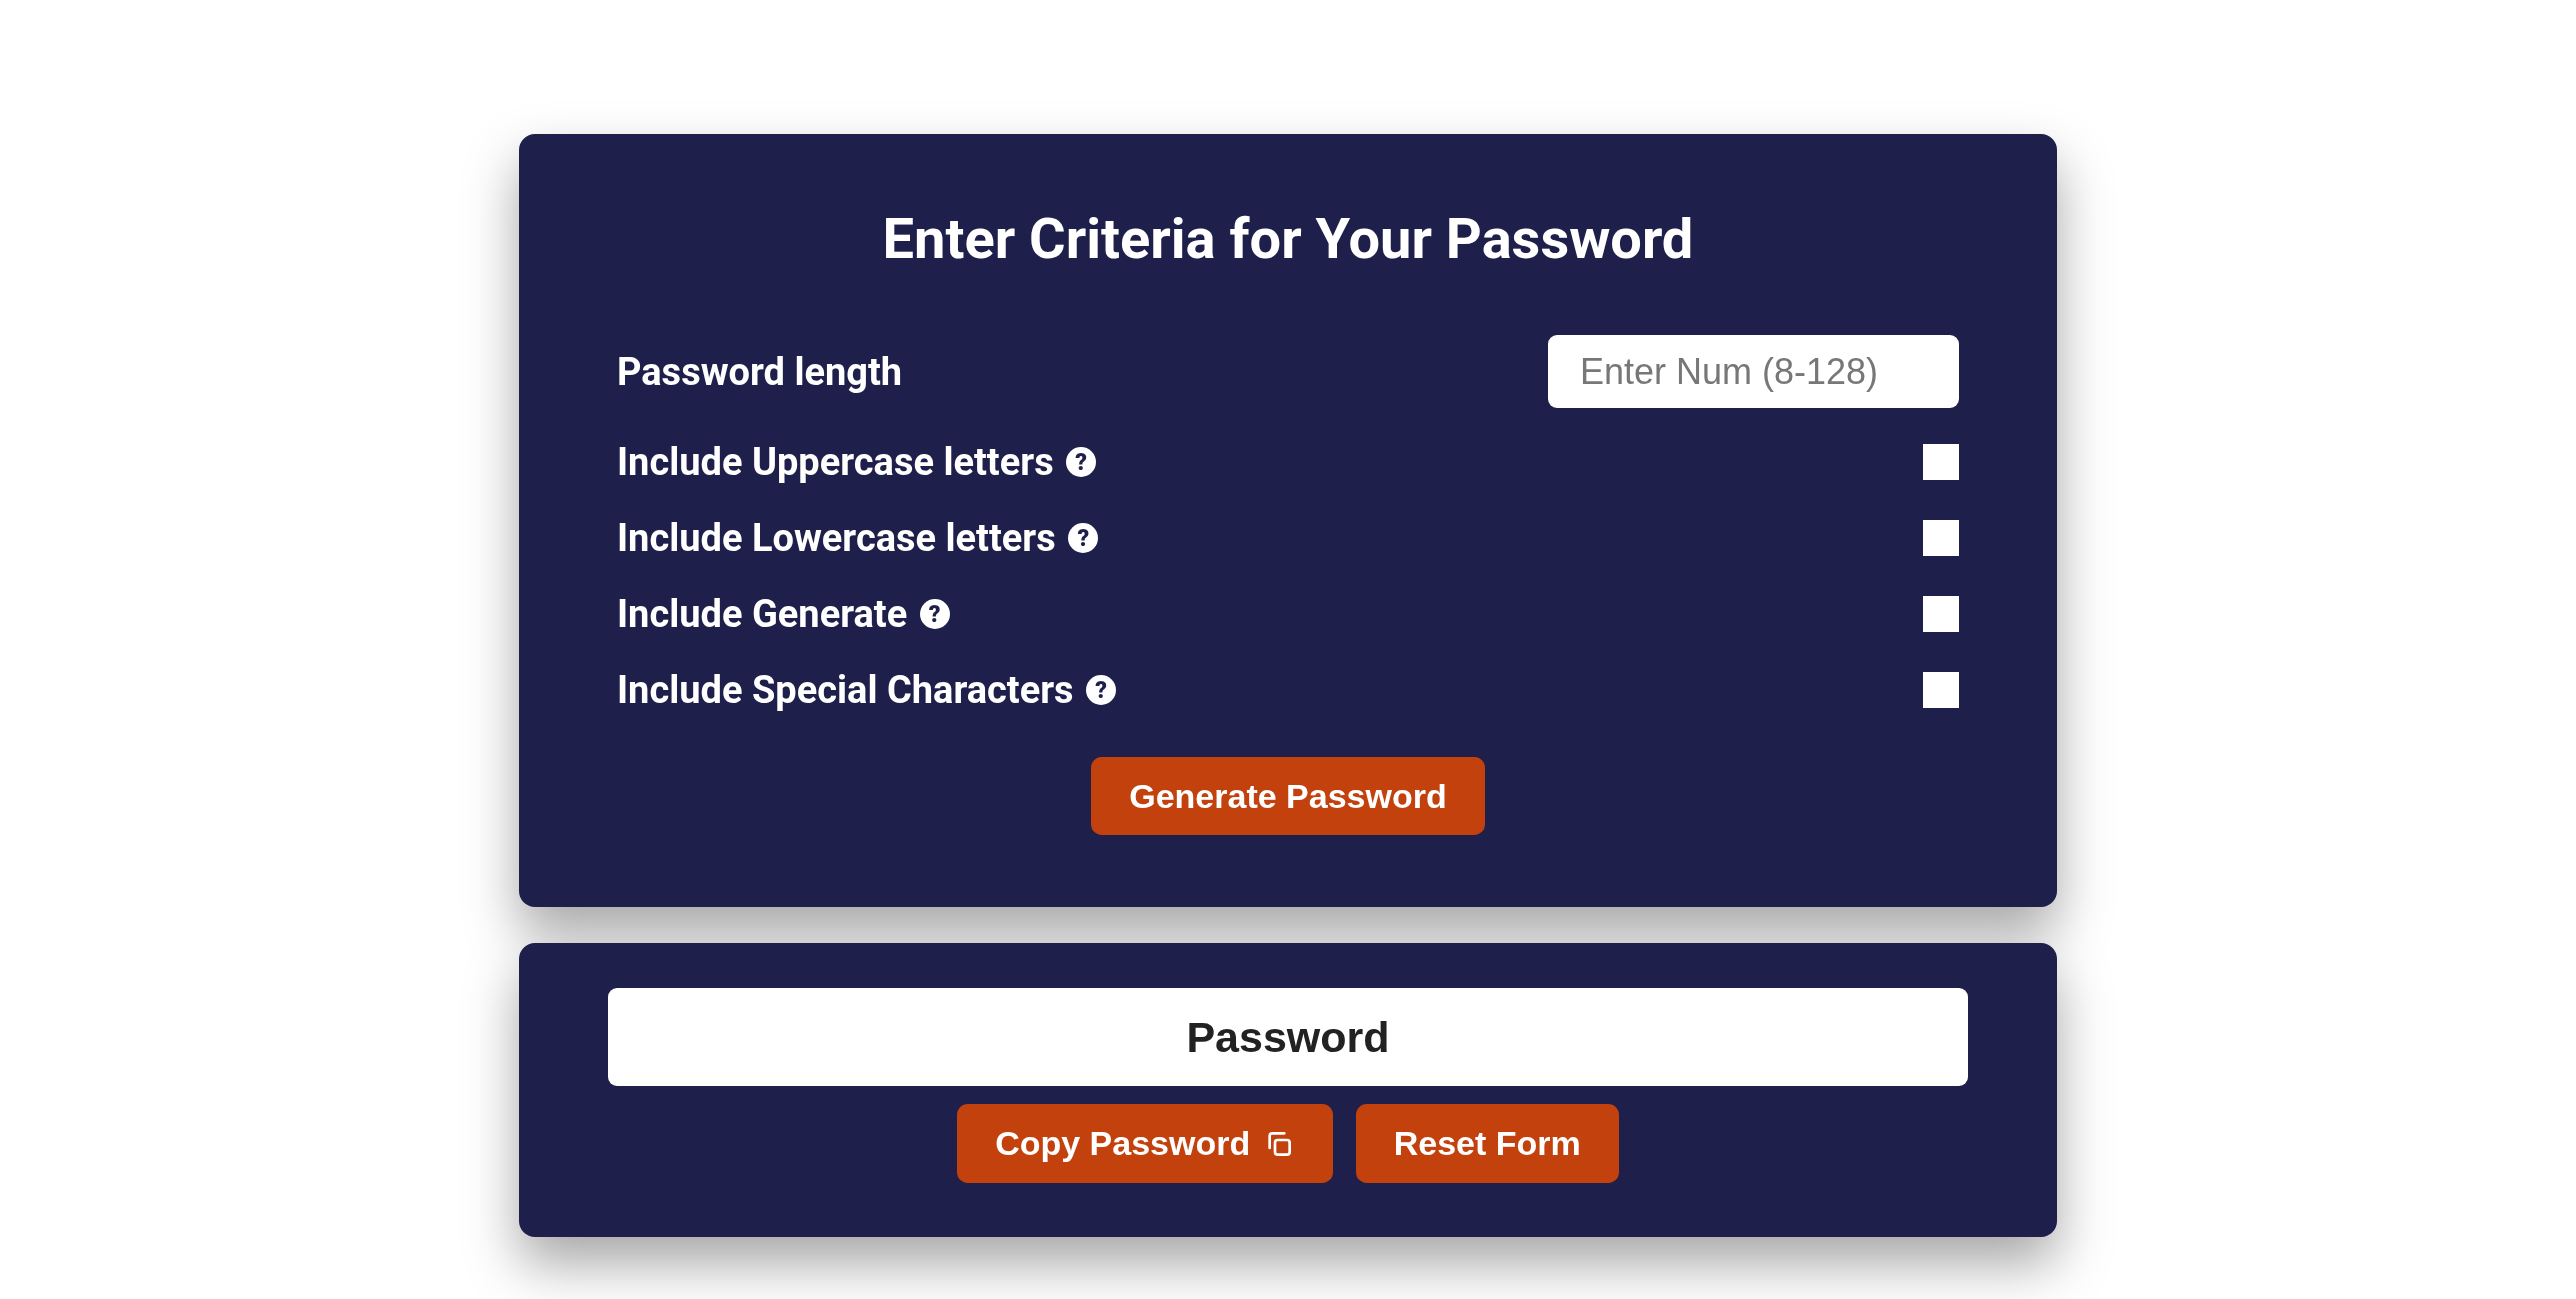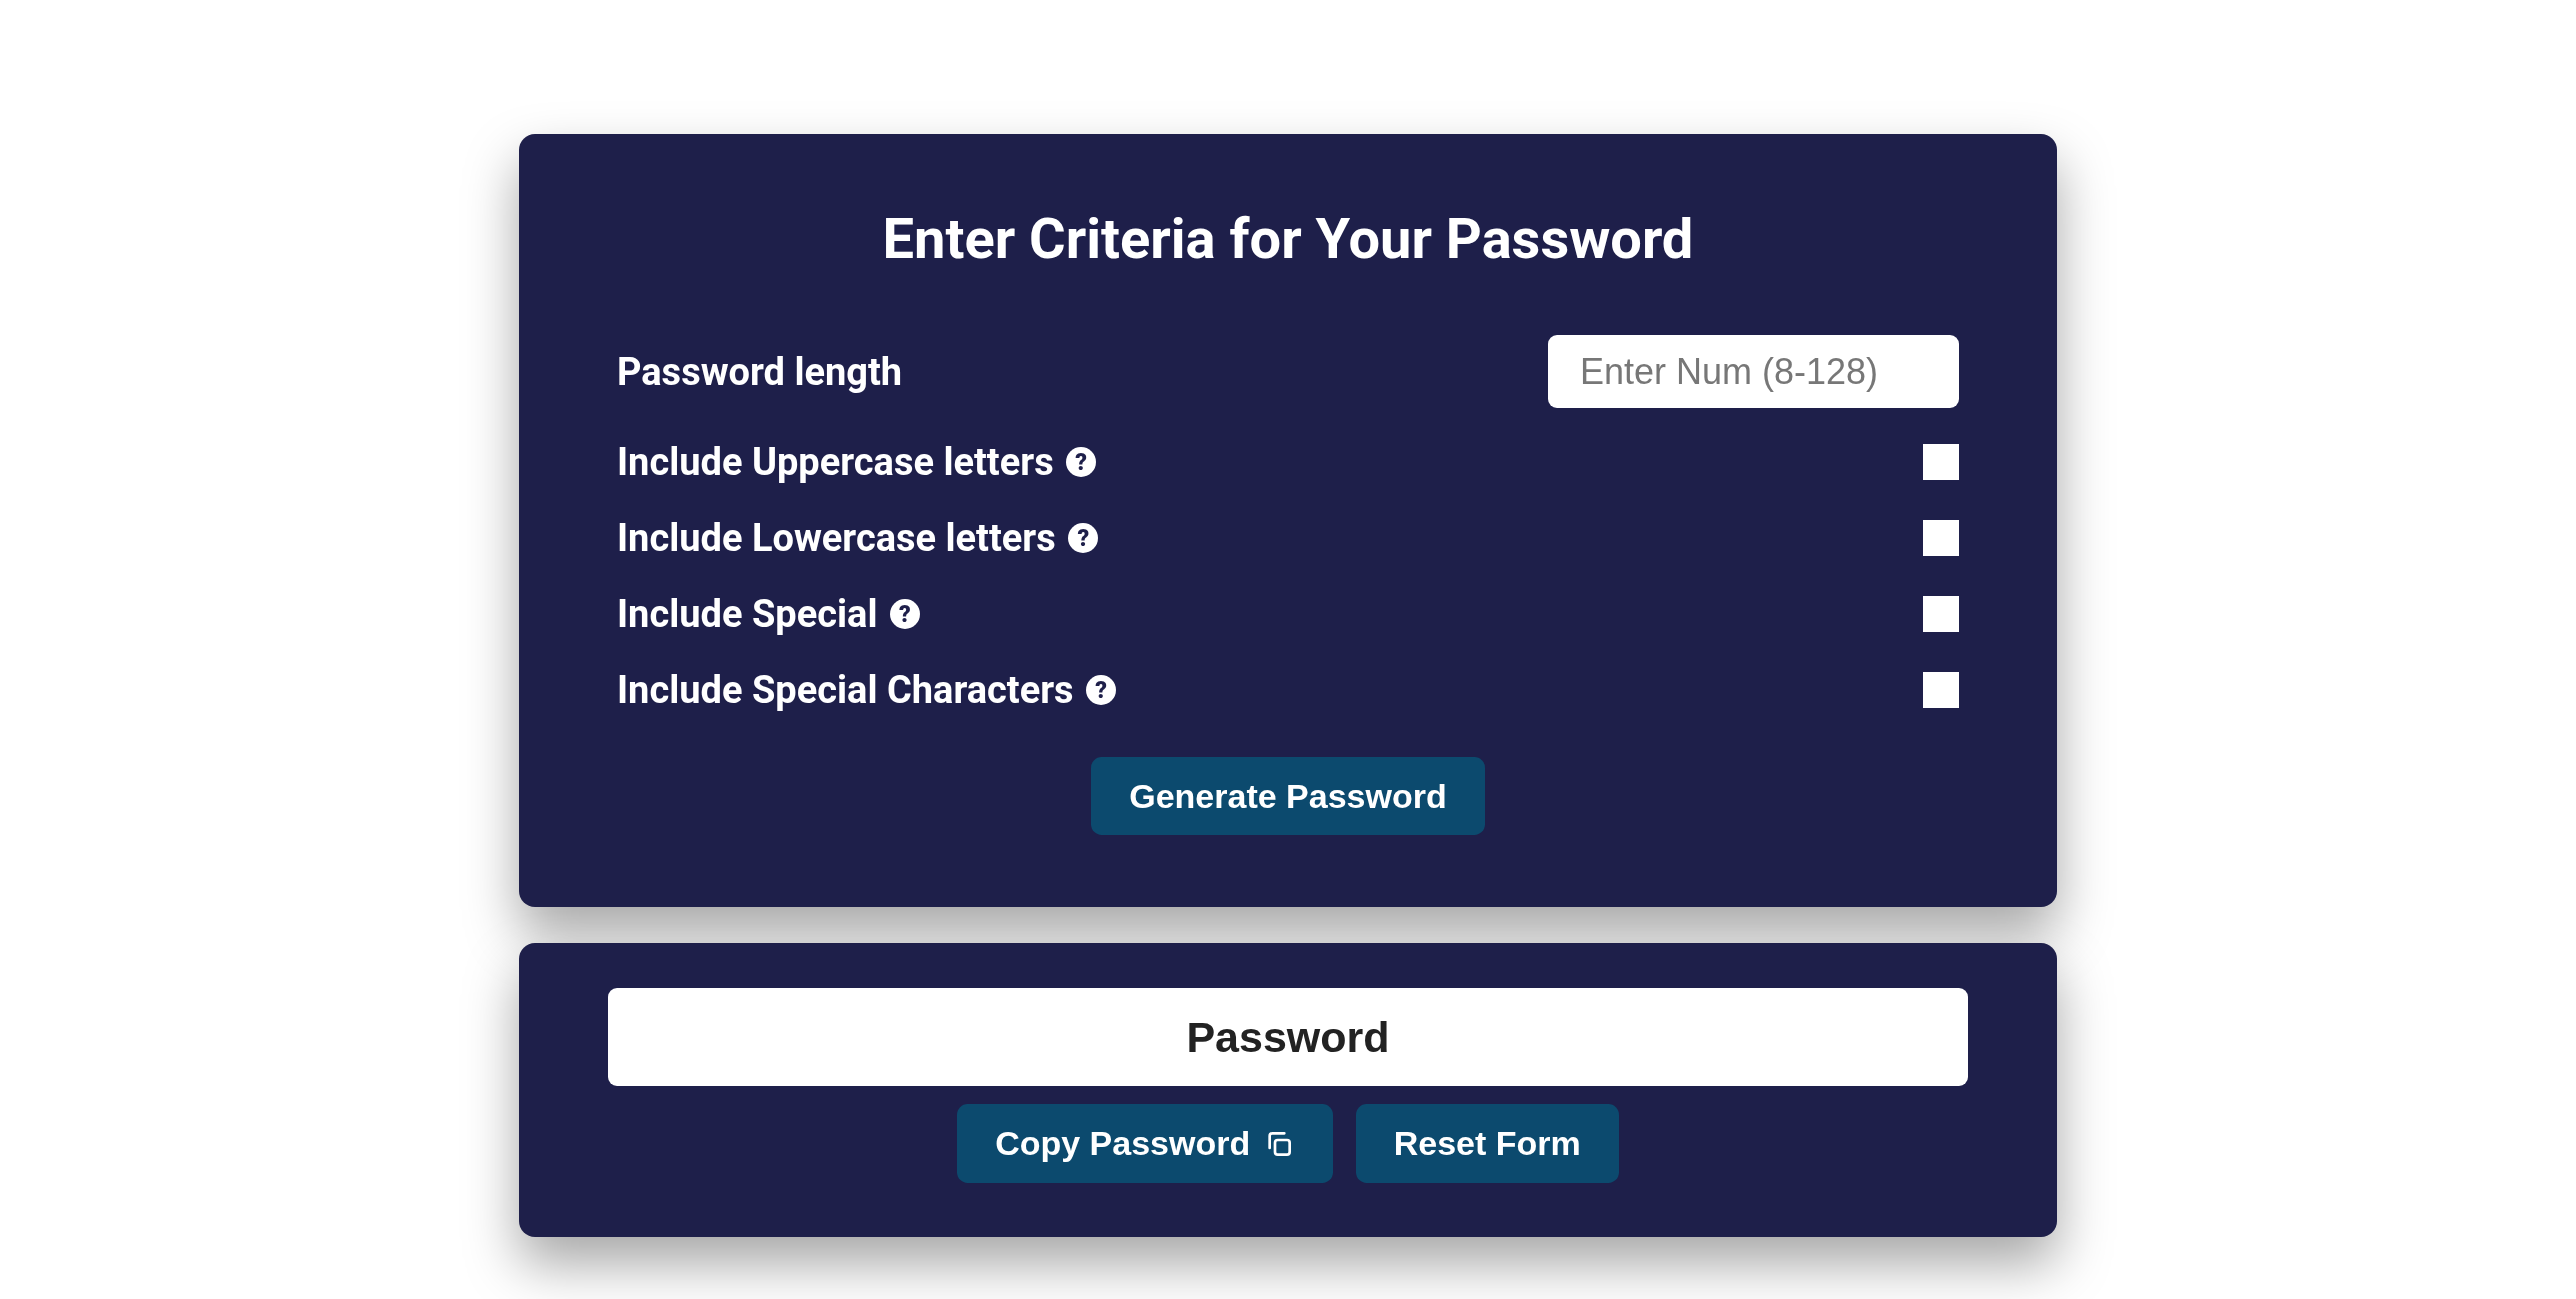--- a/index.html
+++ b/index.html
@@ -78,21 +78,21 @@
     background: #ffffff;
     cursor: pointer;
     border: none;
   }
   .generate-wrap {
     display: flex;
     justify-content: center;
     margin-top: 45px;
   }
   .btn {
-    background: #0c4a6e;
+    background: #c2410c;
     color: #ffffff;
     border: none;
     border-radius: 10.7px;
     padding: 19.7px 38px;
     font-size: 34px;
     font-weight: 700;
     cursor: pointer;
     display: inline-flex;
     align-items: center;
     gap: 12.5px;
@@ -154,21 +154,21 @@
   <div class="row">
     <div class="row-label">
       <span>Include Lowercase letters</span>
       <span class="help-icon">?</span>
     </div>
     <input type="checkbox" class="checkbox" style="">
   </div>
 
   <div class="row">
     <div class="row-label">
-      <span>Include Special</span>
+      <span>Include Generate</span>
       <span class="help-icon">?</span>
     </div>
     <input type="checkbox" class="checkbox" style="">
   </div>
 
   <div class="row">
     <div class="row-label">
       <span>Include Special Characters</span>
       <span class="help-icon">?</span>
     </div>

